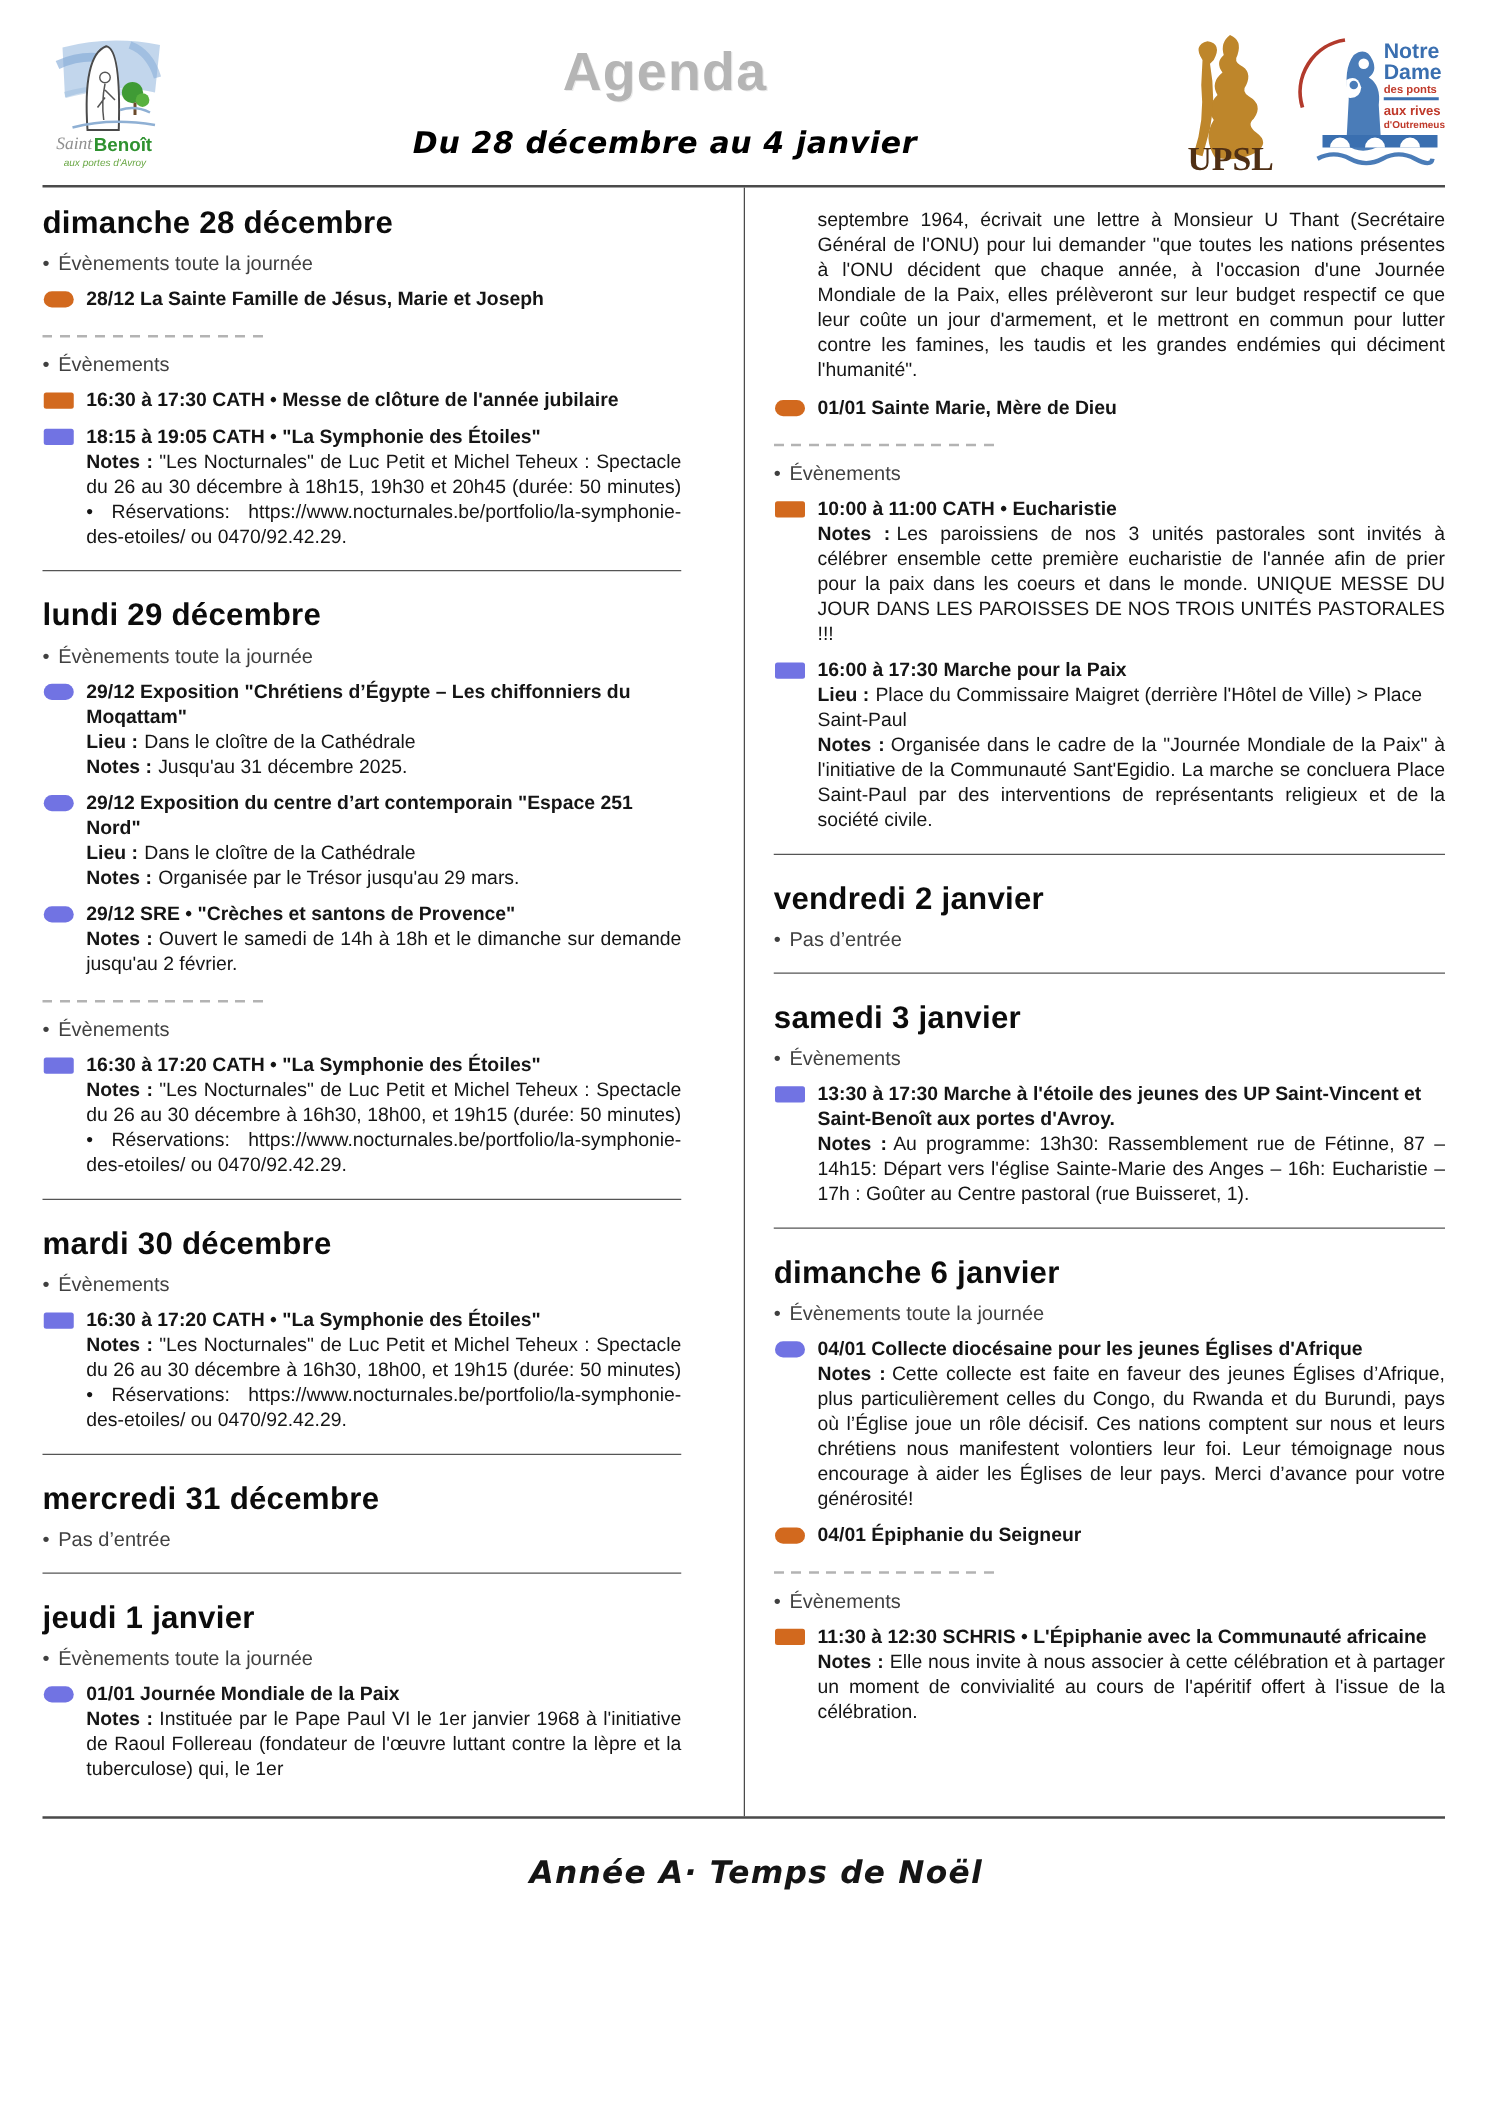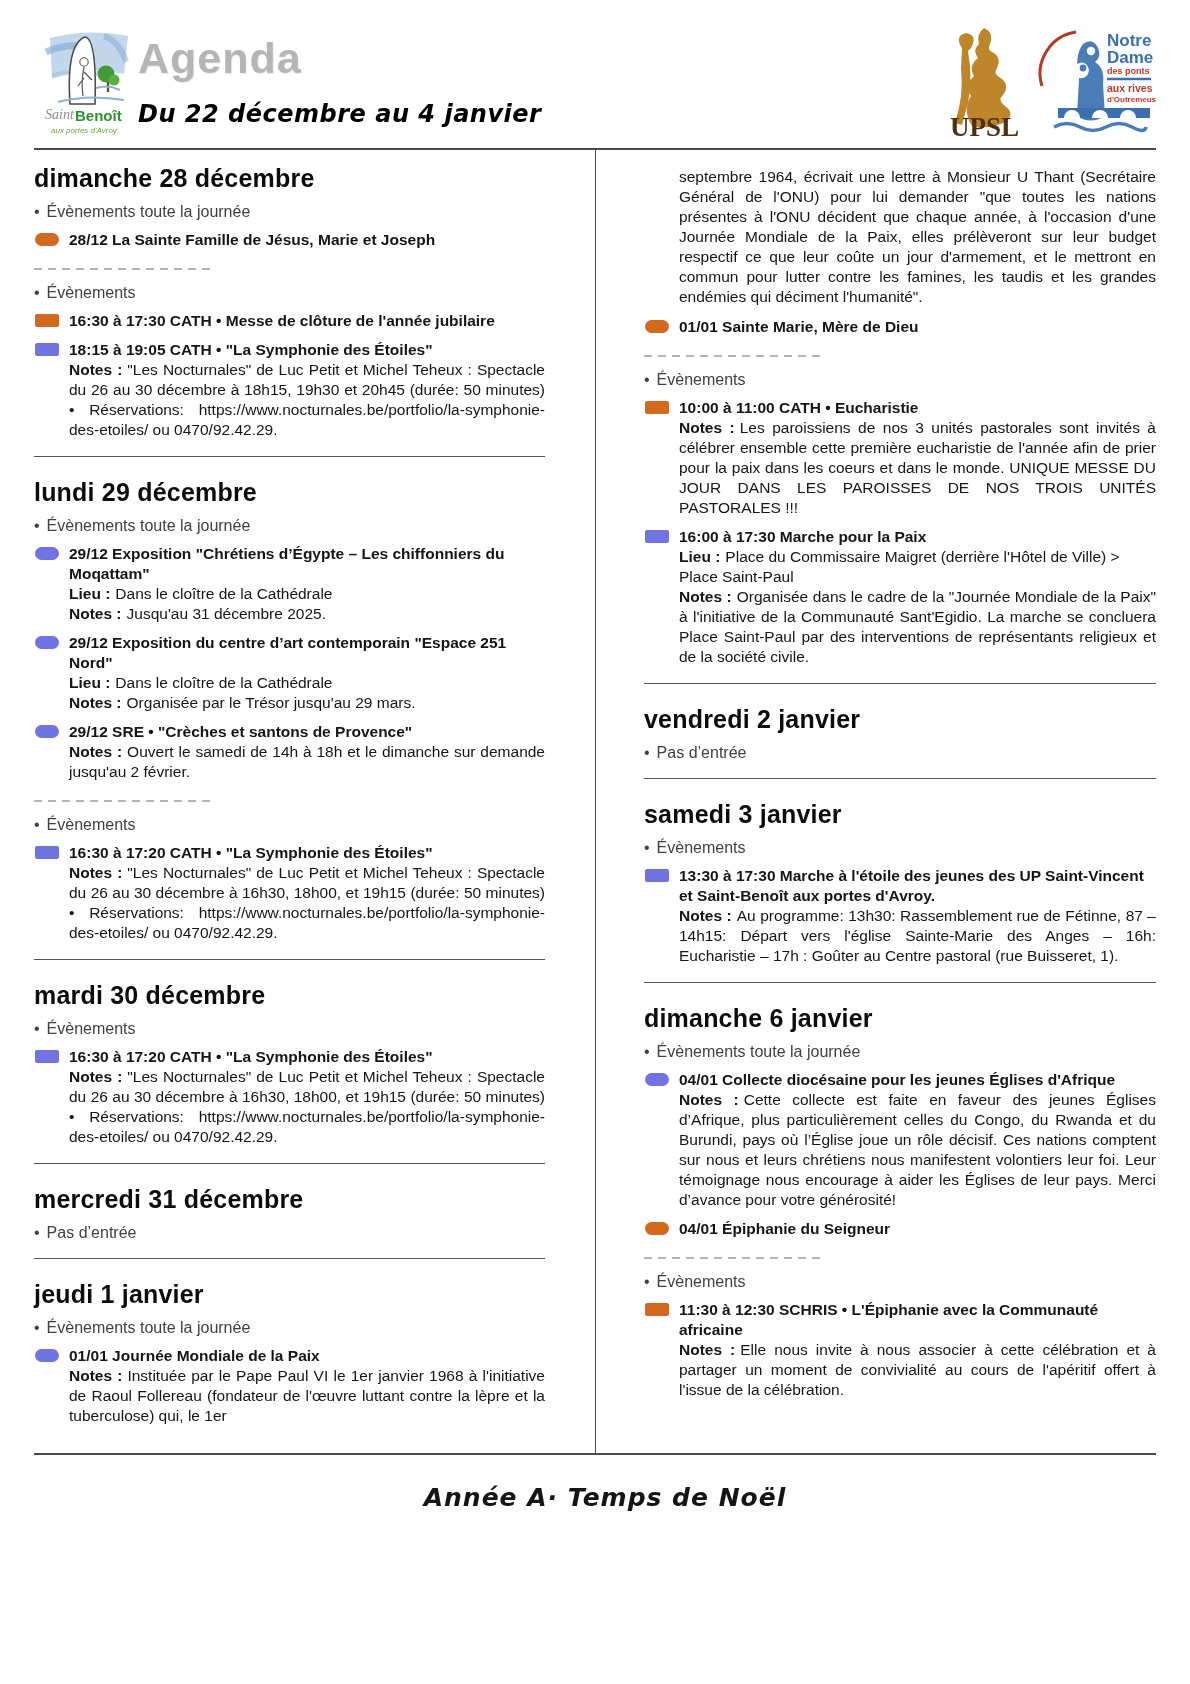--- a/index.html
+++ b/index.html
@@ -7,38 +7,38 @@
   body {
     width: 1190px;
     font-family: "Liberation Sans", sans-serif;
     color: #151515;
   }
   .page { width: 1190px; min-height: 1684px; padding-top: 16px; background: #fff; }
 
   
   .header { display: flex; align-items: flex-start; padding: 8px 34px 6px 38px; height: 132px; }
   .logo-box { flex: 0 0 auto; }
-  .head-block { flex: 1 1 auto; }
+  .head-block { flex: 1 1 auto; text-align: center; }
   .big-title {
     font-size: 43px; font-weight: bold; letter-spacing: 1px;
     margin-top: 10px;
     text-shadow: 1px 1px 0 rgba(0,0,0,0.08);
   }
   .sub-title {
     font-family: "DejaVu Sans", sans-serif;
     font-size: 24px; font-weight: bold; font-style: italic;
     margin-top: 17px; letter-spacing: 0.5px; color: #000;
   }
   .header-rule { border-top: 2px solid #4a4a4a; margin: 0 34px; }
 
   
   .columns { display: flex; align-items: stretch; padding: 0 34px; }
   .col { width: 50%; padding-top: 13px; padding-bottom: 18px; }
   .col-left  { padding-right: 50px; }
-  .col-right { border-left: 1.5px solid #4a4a4a; padding-left: 48px; }
+  .col-right { border-left: 1.5px solid #4a4a4a; padding-left: 23px; }
 
   .day-heading { font-size: 25px; font-weight: bold; color: #0c0c0c; line-height: 1.2; margin: 0 0 10px; letter-spacing: 0.2px; }
   .section-label { font-size: 16px; color: #404040; margin: 0 0 9px; }
   .bullet { margin-right: 7px; }
 
   .event { position: relative; padding-left: 35px; margin-bottom: 9px; }
   .marker { position: absolute; left: 1px; top: 3px; width: 24px; height: 13px; }
   .marker.all_day { border-radius: 7px; }
   .marker.timed   { border-radius: 2px; }
   .event-title  { font-size: 15.5px; font-weight: bold; line-height: 20px; }
@@ -87,21 +87,21 @@
           <path d="M58 64 Q70 60 82 66 M20 78 Q50 70 86 76" stroke="#8fb0d4" stroke-width="2" fill="none"></path>
         </g>
         <text x="7" y="95" font-size="14" fill="#8f8f8f" font-style="italic" class="serif">Saint</text>
         <text x="37" y="97" font-size="15" font-weight="bold" fill="#2f9230">Benoît</text>
         <text x="13" y="109" font-size="8" fill="#69a744" font-style="italic">aux portes d'Avroy</text>
       </svg>
     </div>
 
     <div class="head-block">
       <div class="big-title" id="agenda-title" style="color: rgb(181, 181, 181);">Agenda</div>
-      <div class="sub-title">Du 22 décembre au 4 janvier</div>
+      <div class="sub-title">Du 28 décembre au 4 janvier</div>
     </div>
 
     <div class="logo-box">
       <svg viewBox="0 0 104 118" width="104" height="118">
         <g fill="#BE862B">
           <path d="M58 4 Q68 8 64 20 Q61 25 66 28 Q76 33 71 44 Q67 49 73 53 Q85 60 77 71 Q71 76 79 82 Q90 90 79 98 Q64 106 46 102 Q36 86 45 72 Q38 62 48 52 Q42 42 52 34 Q46 26 53 20 Q50 10 58 4 Z"></path>
           <path d="M36 24 Q28 12 40 9 Q52 11 45 24 L42 27 Q47 55 42 79 L36 101 L29 99 Q38 72 35 44 Z"></path>
         </g>
         <text x="24" y="112" font-size="27" font-weight="bold" fill="#4F2F14" class="serif">UPSL</text>
       </svg>

